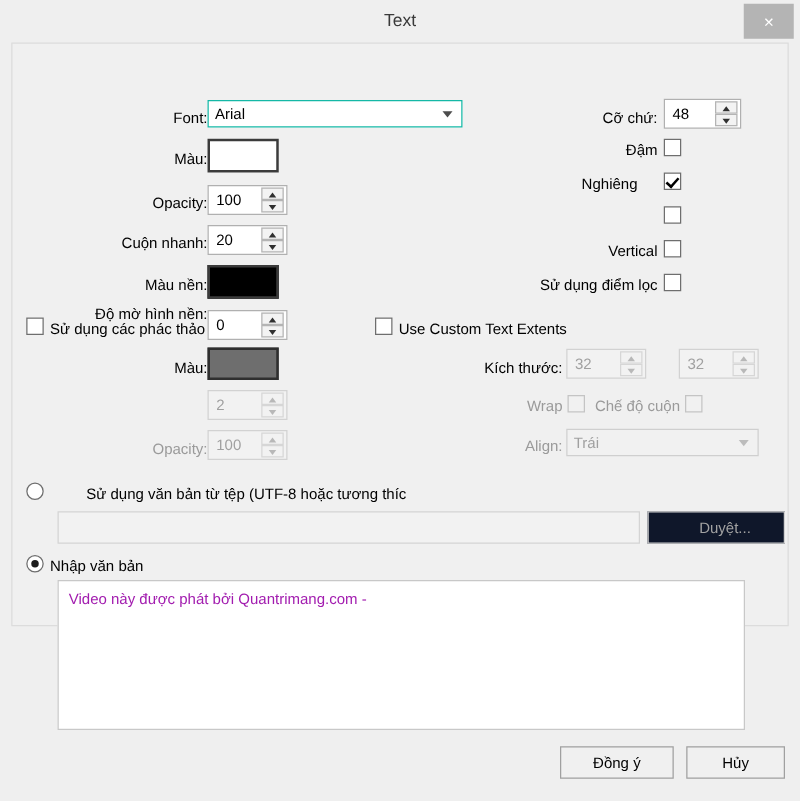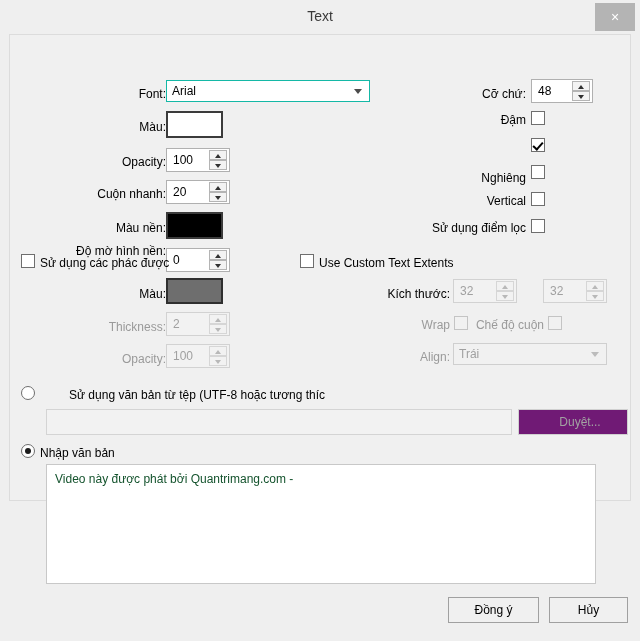--- a/index.html
+++ b/index.html
@@ -197,42 +197,42 @@
     border: 1px solid #d4d4d4;
     box-sizing: border-box;
   }
   .textarea {
     position: absolute;
     background: #ffffff;
     border: 1px solid #c8c8c8;
     box-sizing: border-box;
     padding: 6px 8px;
     font-size: 12px;
-    color: #14532d;
+    color: #a21caf;
     line-height: 16px;
     overflow: hidden;
   }
 
   
   .btn {
     position: absolute;
     background: #f0f0f0;
     border: 1px solid #a0a0a0;
     box-sizing: border-box;
     font-size: 12px;
     color: #000;
     text-align: center;
     line-height: 24px;
     height: 26px;
     cursor: default;
   }
   .btn.dis {
     color: #a2a2a2;
     border-color: #d0d0d0;
-    background: #701a75;
+    background: #0f172a;
     padding-left: 14px;
   }
 </style>
 </head>
 <body>
 
 <div class="window">
 
   <div class="titlebar">
     <div class="title-text">Text</div>
@@ -301,38 +301,37 @@
           </span>
         <span class="b dn">
             <i></i>
           </span>
       </span>
     </div>
 
     <div class="lbl right" style="left:396px; top:78px; width:120px;">Đậm</div>
     <div class="cb" style="left:521px; top:76px;"></div>
 
-    <div class="lbl right" style="left:396px; top:105px; width:120px;margin-top:31px;">Nghiêng</div>
+    <div class="lbl right" style="left:380px; top:105px; width:120px;">Nghiêng</div>
     <div class="cb checked" style="left:521px; top:103px;"></div>
 
     <div class="cb" style="left:521px; top:130px;"></div>
 
     <div class="lbl right" style="left:396px; top:159px; width:120px;">Vertical</div>
     <div class="cb" style="left:521px; top:157px;"></div>
 
     <div class="lbl right" style="left:366px; top:186px; width:150px;">Sử dụng điểm lọc</div>
     <div class="cb" style="left:521px; top:184px;"></div>
 
     <div class="cb" style="left:11px; top:219px;"></div>
-    <div class="lbl" style="left:30px; top:221px;">Sử dụng các phác được</div>
+    <div class="lbl" style="left:30px; top:221px;">Sử dụng các phác thảo</div>
 
     <div class="lbl right" style="left:26px; top:252px; width:130px;">Màu:</div>
     <div class="swatch" style="left:156px; top:243px; width:57px; height:26px; background:#6e6e6e; border-color:#2f2f2f;"></div>
 
-    <div class="lbl right dis" style="left:26px; top:285px; width:130px;">Thickness:</div>
     <div class="spin dis" style="left:156px; top:277px; width:64px;">
       <span class="val">2</span>
       <span class="btns">
         <span class="b up">
             <i></i>
           </span>
         <span class="b dn">
             <i></i>
           </span>
       </span>

